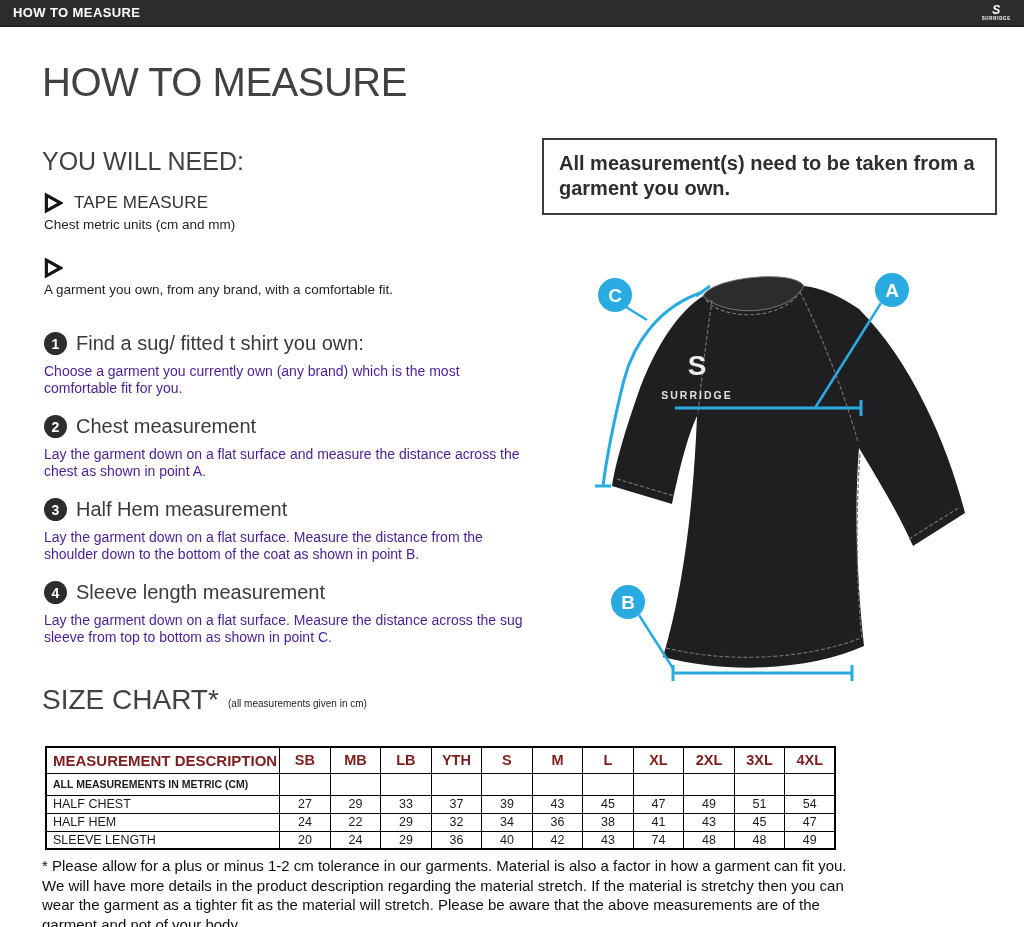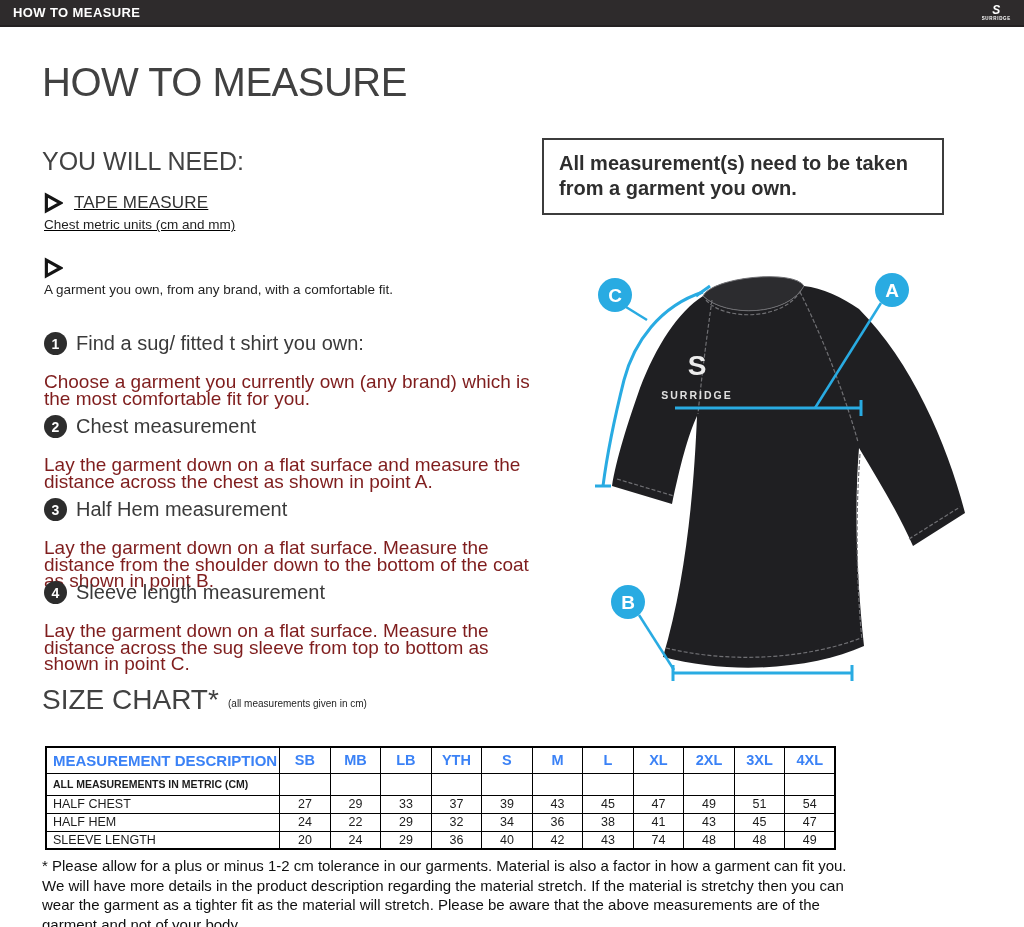--- a/index.html
+++ b/index.html
@@ -17,44 +17,44 @@
 
   .page-title{position:absolute;left:42px;top:60px;margin:0;font-size:40px;font-weight:400;
               color:#414141;letter-spacing:-.5px;}
   .ywn-heading{position:absolute;left:42px;top:147px;margin:0;font-size:25px;font-weight:400;color:#414141;}
 
   .need-item{position:absolute;left:44px;}
   .need-row{display:flex;align-items:center;gap:11px;}
   .tri{width:19px;height:22px;flex:0 0 auto;}
   .need-label{font-size:17px;color:#323232;letter-spacing:.2px;}
   .need-desc{font-size:13.5px;color:#1f1f1f;margin-top:3px;}
-  #need-0{top:192px;text-decoration:underline;}
+  #need-0{top:192px;}
   #need-1{top:257px;}
 
   .step{position:absolute;left:44px;width:490px;}
   .step-head{display:flex;align-items:center;gap:9px;}
   .step-num{width:23px;height:23px;border-radius:50%;background:#2d2d2d;color:#fff;
             font-size:14px;font-weight:bold;display:flex;align-items:center;justify-content:center;flex:0 0 auto;}
   .step-title{font-size:20px;color:#3a3a3a;}
-  .step-desc{font-size:19px;line-height:16.5px;color:#7f1d1d;margin-top:19px;}
+  .step-desc{font-size:14px;line-height:16.5px;color:#4c1d95;margin-top:8px;}
   #step-0{top:332px;} #step-1{top:415px;} #step-2{top:498px;} #step-3{top:581px;}
 
-  .notice{position:absolute;left:542px;top:138px;width:402px;box-sizing:border-box;
+  .notice{position:absolute;left:542px;top:138px;width:455px;box-sizing:border-box;
           border:2px solid #3c3c3c;padding:11px 15px 12px 15px;font-size:20px;font-weight:bold;
           line-height:25px;color:#2e2e2e;}
 
   .shirt-wrap{position:absolute;left:560px;top:250px;width:450px;height:440px;}
 
   .size-chart-head{position:absolute;left:42px;top:684px;margin:0;font-size:28px;font-weight:400;color:#414141;}
   .size-chart-note{position:absolute;left:228px;top:698px;font-size:10px;color:#1f1f1f;}
 
   table.size-chart{position:absolute;left:45px;top:746px;border-collapse:collapse;
                    table-layout:fixed;border:2px solid #000;}
   .size-chart th,.size-chart td{border:1px solid #000;box-sizing:border-box;overflow:hidden;white-space:nowrap;}
-  .size-chart th{font-size:14.5px;font-weight:bold;text-align:center;height:26px;padding:1px 2px;color:#3b82f6;}
+  .size-chart th{font-size:14.5px;font-weight:bold;text-align:center;height:26px;padding:1px 2px;color:#7f1d1d;}
   .size-chart th.c-desc{text-align:left;padding-left:6px;font-size:15px;}
   .size-chart .metric-row td{height:15px;font-size:10.5px;font-weight:bold;line-height:13px;padding:4px;color:#1c1c1c;}
   .size-chart .metric-row td.c-desc{padding-left:6px;}
   .size-chart tbody td{font-size:12.5px;text-align:center;height:18px;padding:1px 10px;color:#1c1c1c;}
   .size-chart tbody td.c-desc{text-align:left;padding-left:6px;}
 
   .footnote{position:absolute;left:42px;top:856px;width:830px;font-size:15px;line-height:19.5px;color:#101010;}
 </style>
 </head>
 <body>

